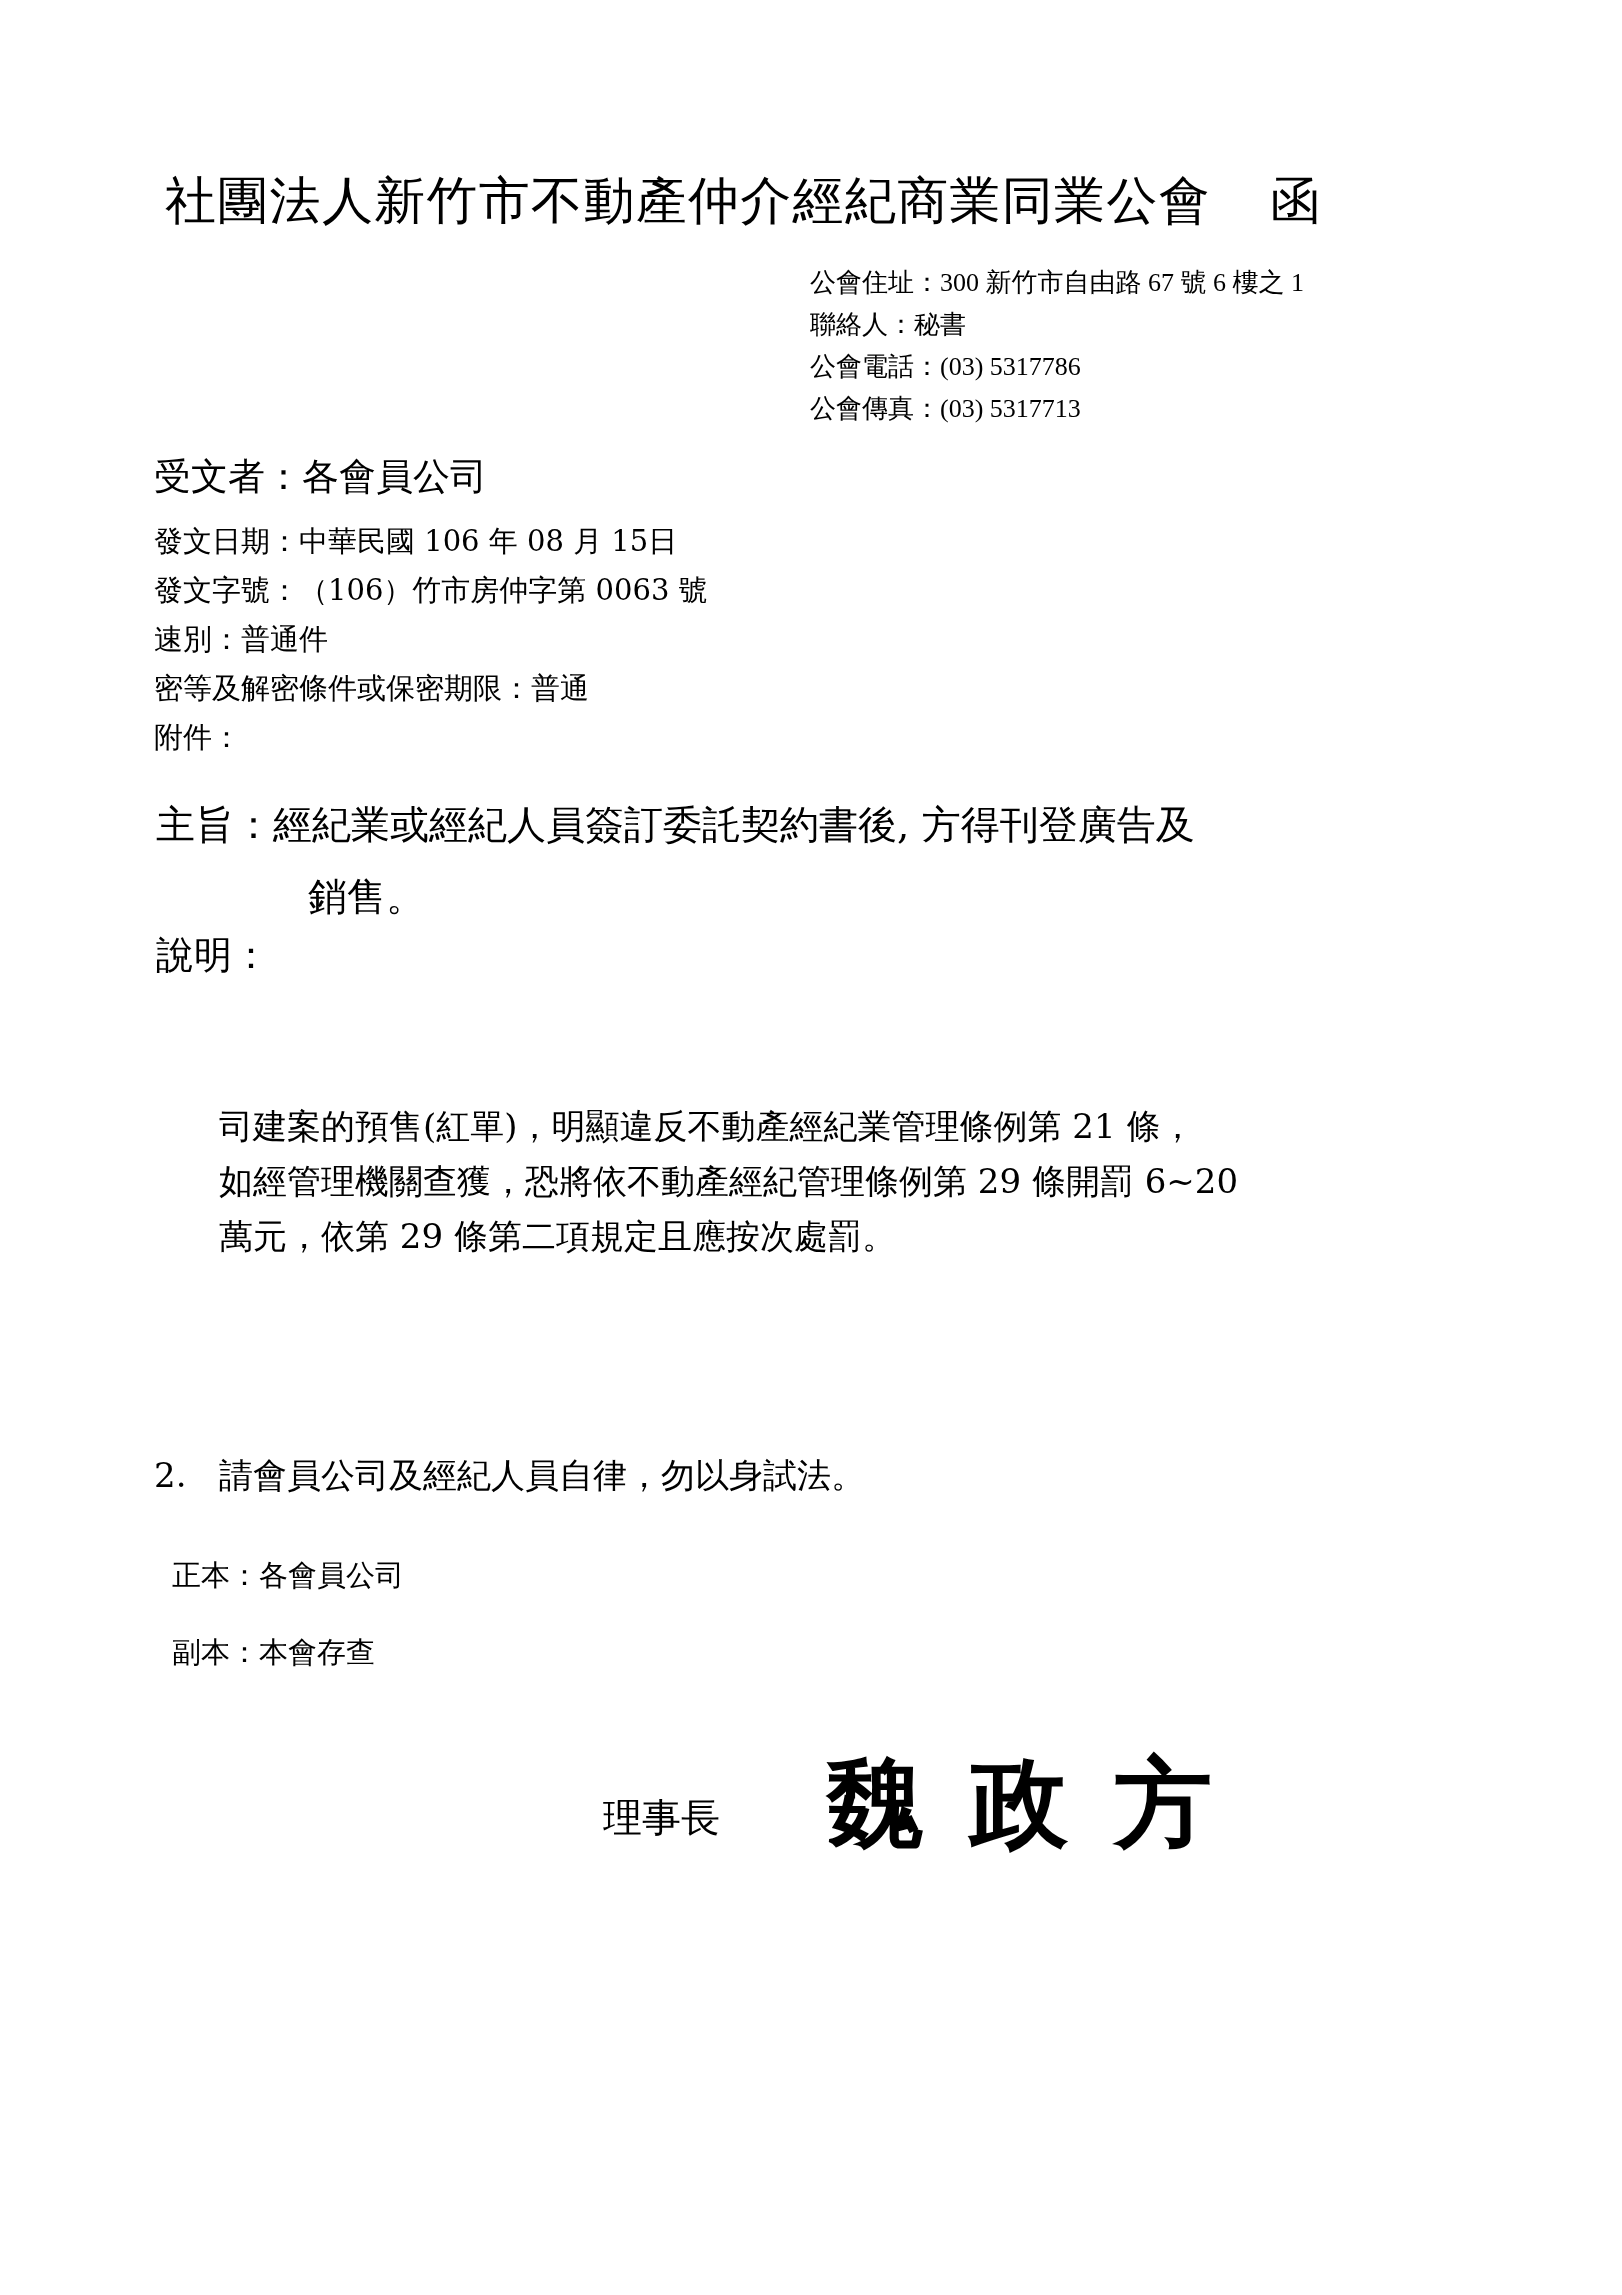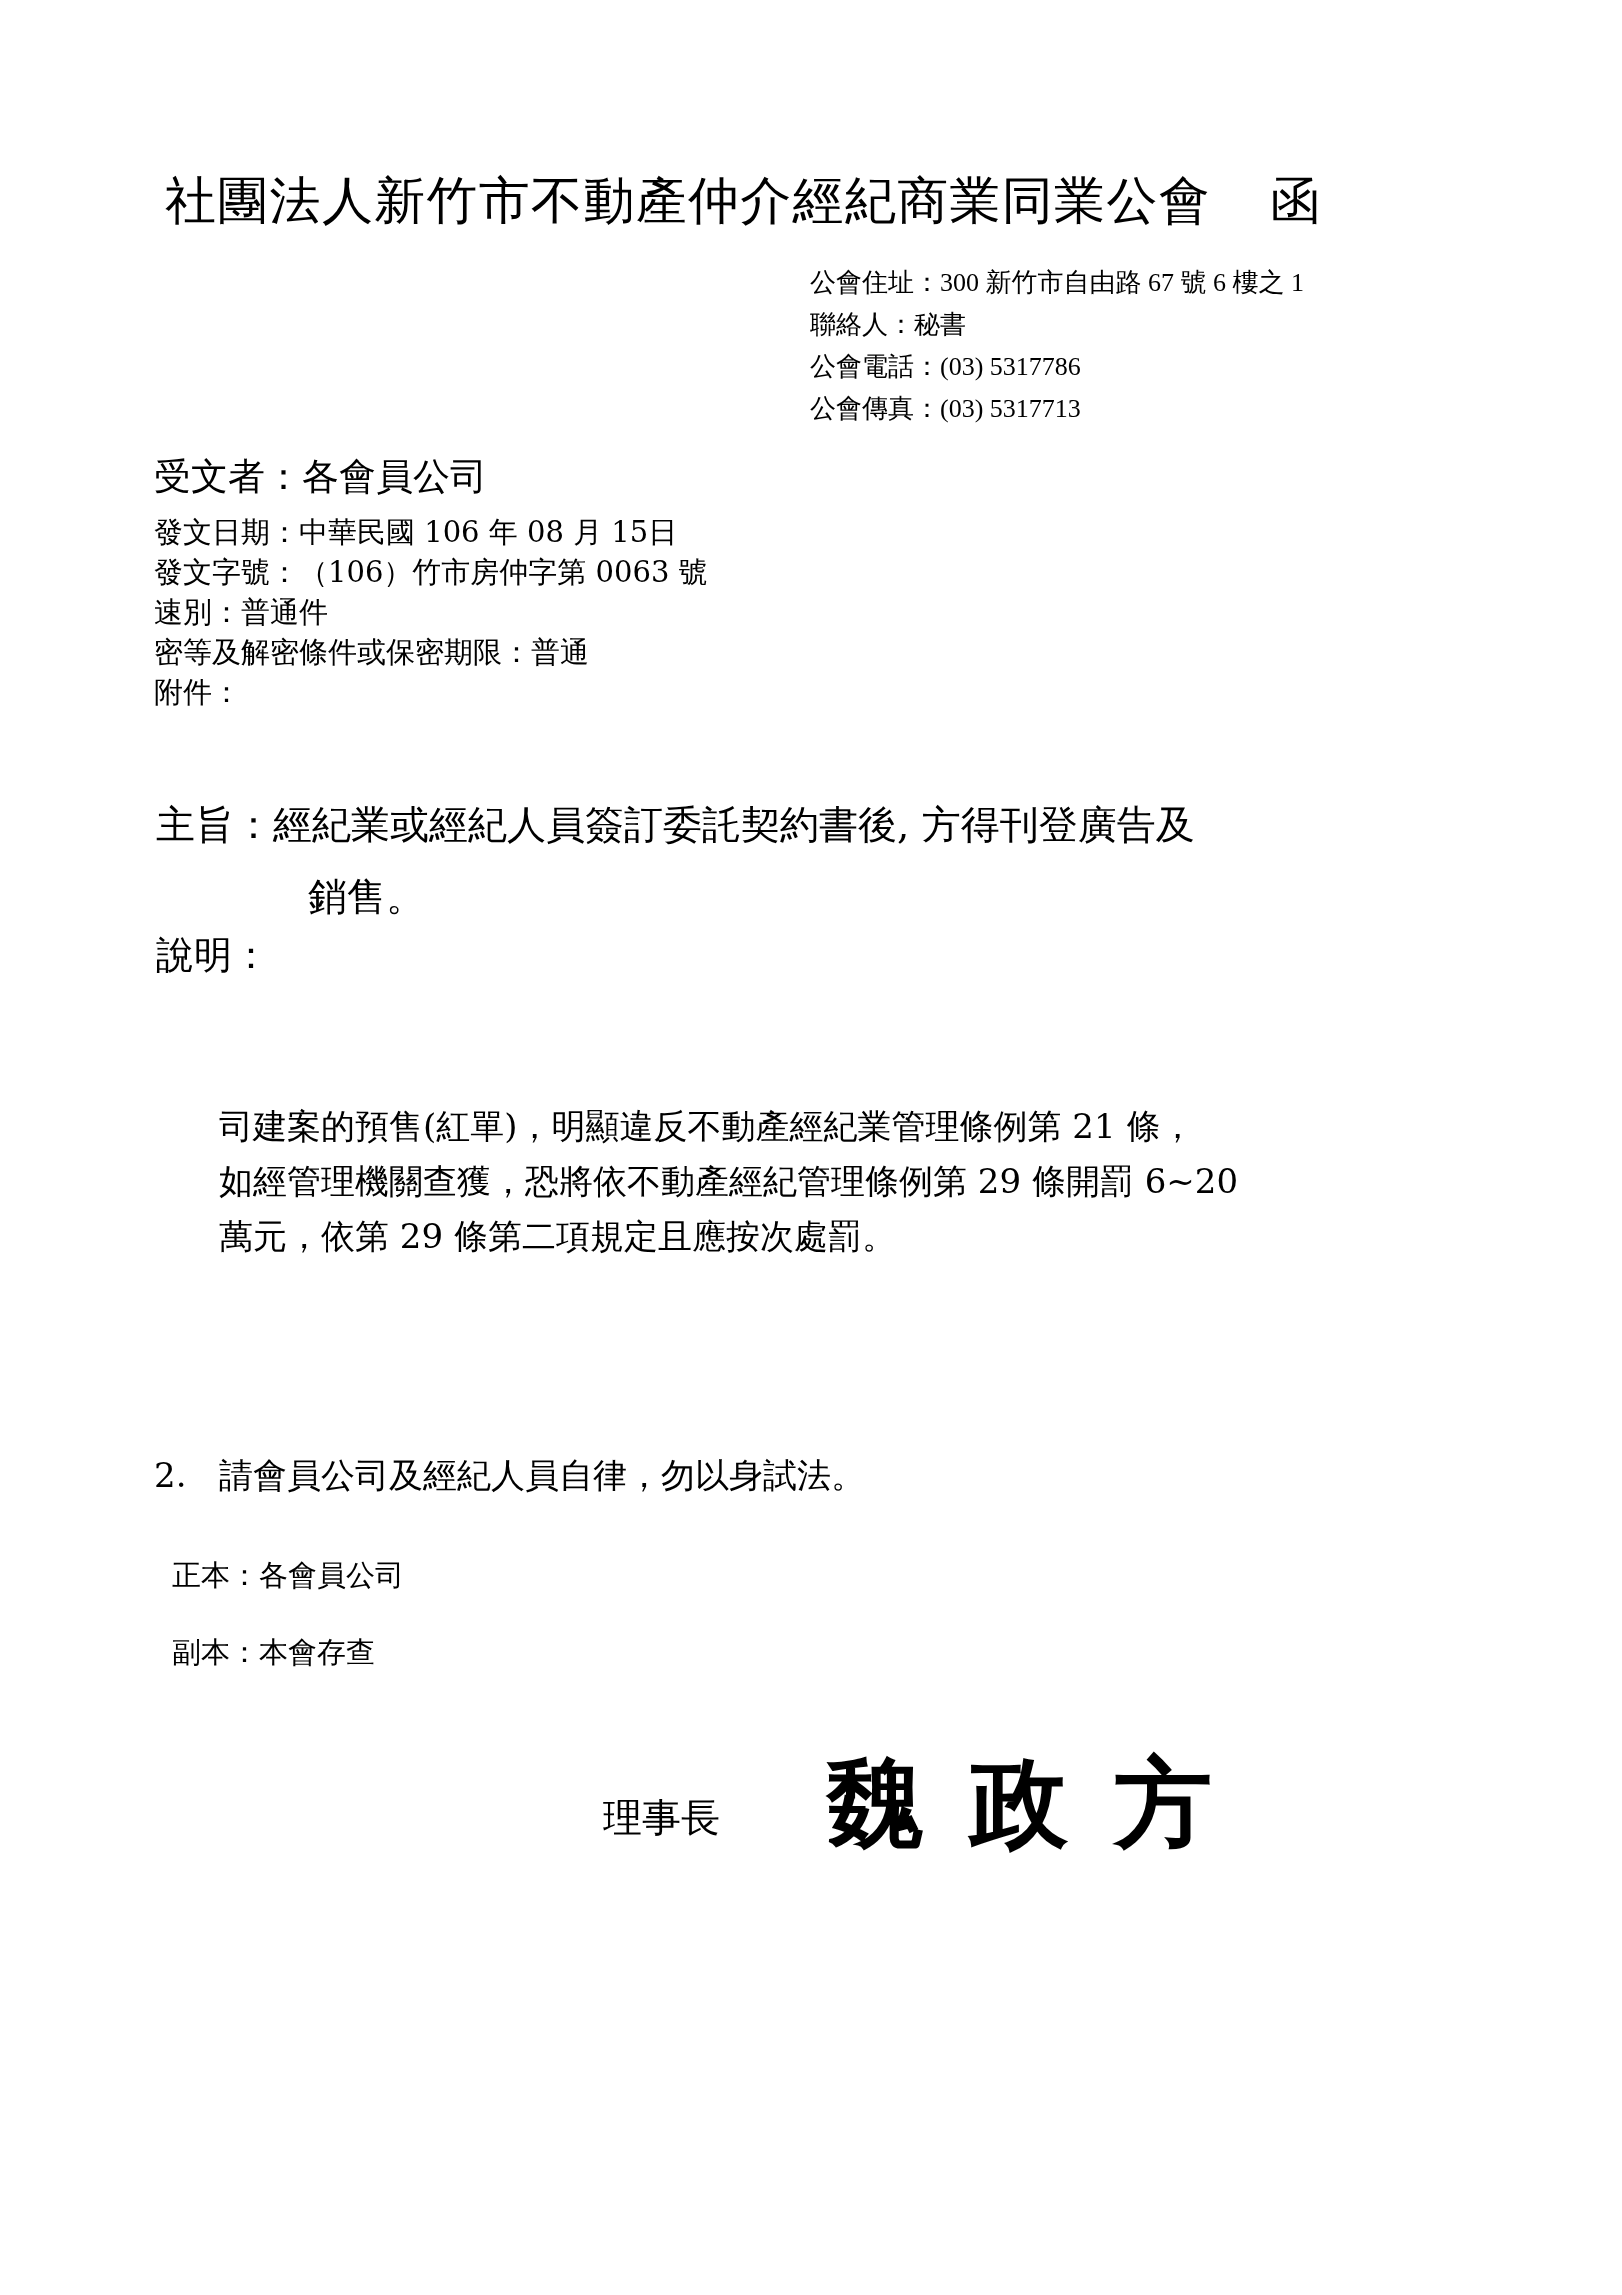--- a/index.html
+++ b/index.html
@@ -37,21 +37,21 @@
       left: 154px; top: 458px;
       font-size: 37px;
       line-height: 1;
     }
 
     .meta {
       left: 154px; top: 512px;
       font-size: 29px;
       line-height: 40px;
     }
-    .meta div { height: 40px; }
+    .meta div { height: 40px; margin-top: 9px; }
 
     .subject {
       left: 156px; top: 789px;
       font-size: 39px;
       line-height: 72px;
     }
     .subject .cont { padding-left: 152px; }
 
     .explain-label {
       left: 156px; top: 936px;

